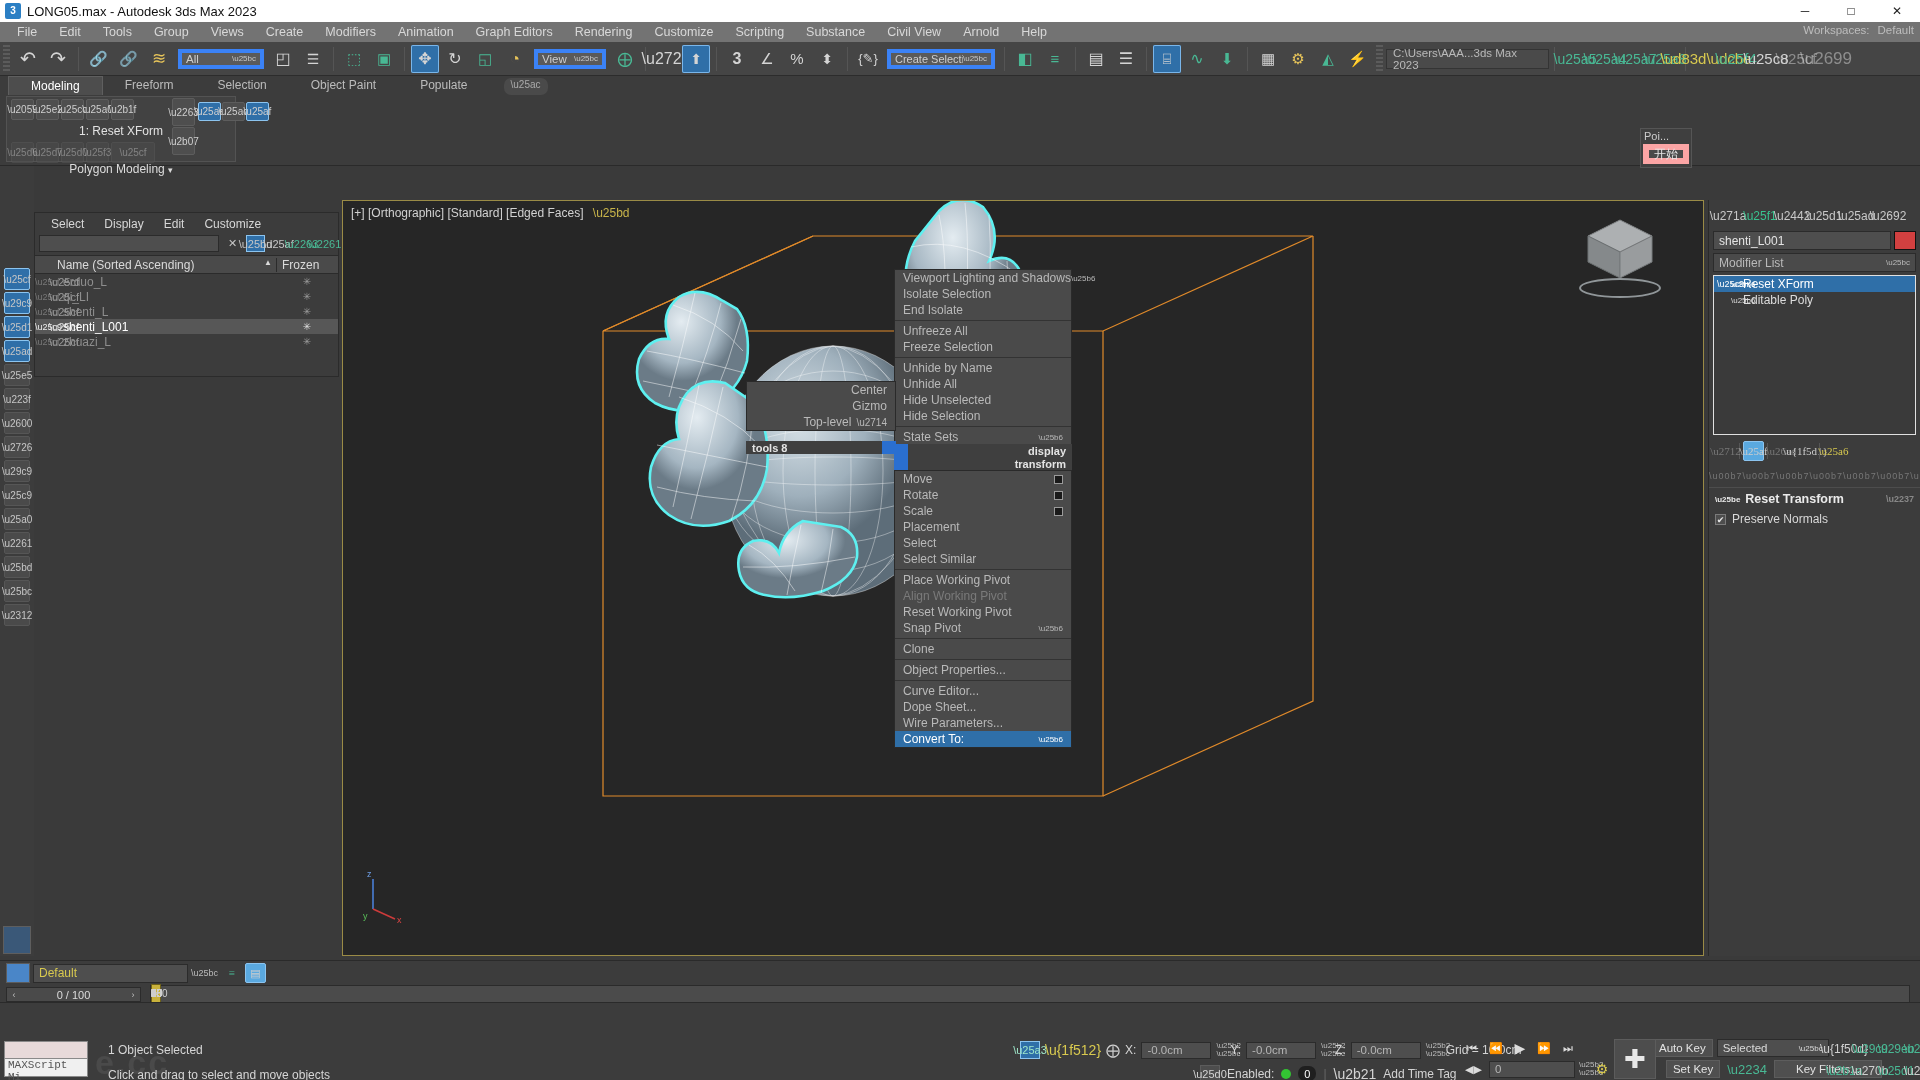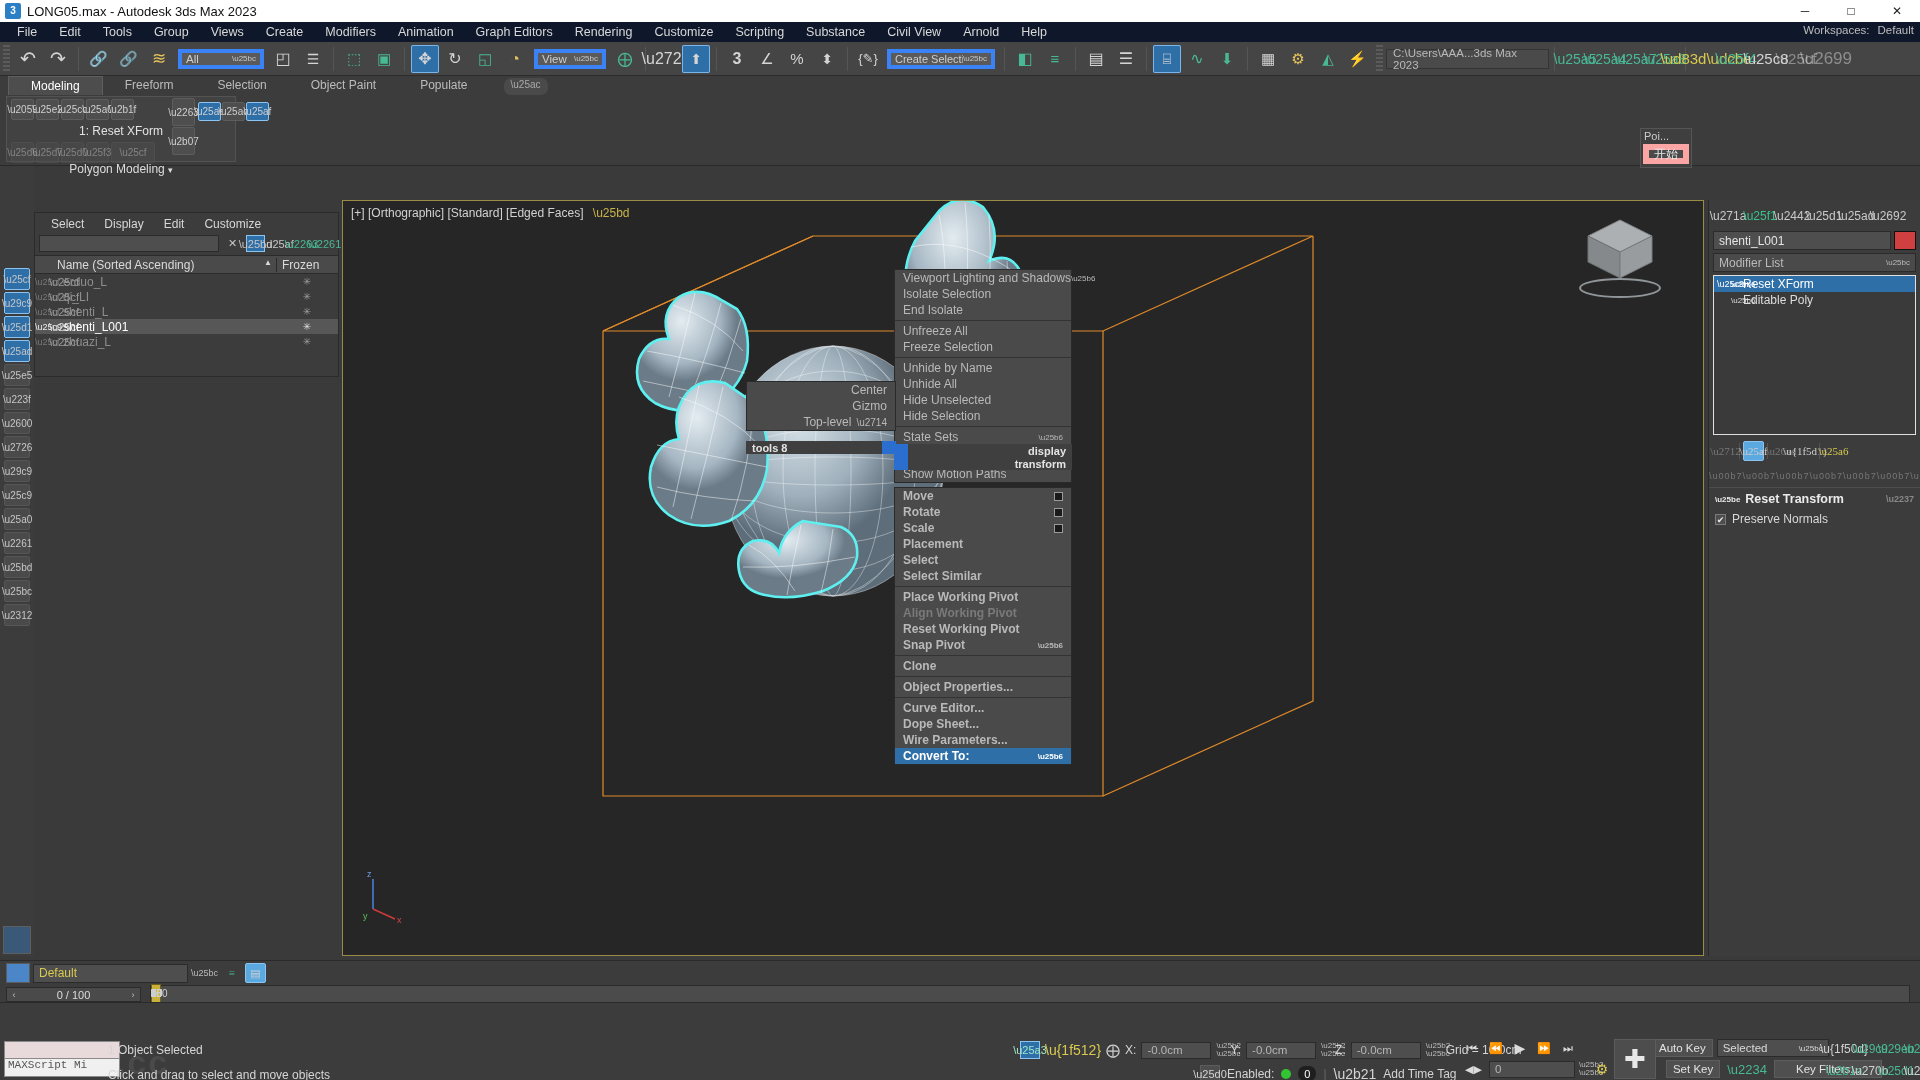--- a/index.html
+++ b/index.html
@@ -11,21 +11,21 @@
   .titlebar{ position:absolute; left:0; top:0; width:1920px; height:22px; background:#fff; color:#000;
              display:flex; align-items:center; font-size:13px; }
   .titlebar .tb-icon{ width:16px; height:16px; margin:0 6px 0 5px; background:#2b7fc4; border-radius:2px;
             color:#fff; font-size:10px; line-height:16px; text-align:center; font-weight:bold;}
   .titlebar .tb-text{ font-size:13px; color:#111; }
   .winbtns{ position:absolute; right:0; top:0; display:flex; height:22px; }
   .winbtn{ width:46px; height:22px; display:flex; align-items:center; justify-content:center;
            font-size:12px; color:#222; }
 
   
-  .menubar{ position:absolute; left:0; top:22px; width:1920px; height:20px; background:#0f172a;
+  .menubar{ position:absolute; left:0; top:22px; width:1920px; height:20px; background:#737373;
             display:flex; align-items:center; padding-left:6px; }
   .menubar .mi{ font-size:12.5px; color:#d8d8d8; padding:2px 11px; white-space:nowrap; }
 
   
   .maintoolbar{ position:absolute; left:0; top:42px; width:1920px; height:34px; background:#454545;
                 display:flex; align-items:center; border-bottom:1px solid #2c2c2c;}
   .grip{ width:7px; height:28px; margin:0 3px; background:
          repeating-linear-gradient(to bottom,#6a6a6a 0 2px,transparent 2px 4px); opacity:.6;}
   .tbtn{ width:28px; height:28px; margin:0 1px; display:flex; align-items:center; justify-content:center;
          border-radius:2px; position:relative; }
@@ -157,21 +157,21 @@
   .framebox .tx{ flex:1; text-align:center; color:#dcdcdc; }
   .ruler{ position:absolute; left:150px; top:24px; width:1760px; height:18px; background:#4b4b4b;
           border:1px solid #2b2b2b; }
   .tick{ position:absolute; top:2px; font-size:10px; color:#cfcfcf; }
   .thandle{ position:absolute; left:0; top:-2px; width:10px; height:20px; background:#c9b23c;
             border:1px solid #6e6118; }
 
   
   .statusbar{ position:absolute; left:0; top:1002px; width:1920px; height:78px; background:#3c3c3c;
               border-top:1px solid #2a2a2a; }
-  .mxs{ position:absolute; left:4px; top:38px; width:116px; }
+  .mxs{ position:absolute; left:4px; top:38px; width:84px; }
   .mxs .in{ height:18px; background:#e8dada; border:1px solid #8a8a8a; }
   .mxs .lb{ height:18px; background:#f0f0f0; border:1px solid #8a8a8a; border-top:none;
             font-family:"Liberation Mono", monospace; font-size:11px; color:#555; padding-left:3px; }
   .statusmsg{ position:absolute; left:108px; top:40px; font-size:12px; color:#d6d6d6; }
   .statusmsg2{ position:absolute; left:108px; top:65px; font-size:12px; color:#d6d6d6; }
   .wm{ position:absolute; left:95px; top:40px; font-size:34px; color:#4a4a4a; font-weight:bold;
        letter-spacing:2px; }
   .coordbar{ position:absolute; left:1020px; top:38px; display:flex; align-items:center; gap:5px; }
   .cax{ font-size:12px; color:#d4d4d4; }
   .cfield{ width:70px; height:17px; background:#4e4e4e; border:1px solid #2b2b2b; color:#b5b5b5;
@@ -642,21 +642,21 @@
       <div class="qbar" style="position:absolute; left:-2px; top:175px; width:178px;">
         <div class="sq"></div>
         <div class="lbl" style="margin-left:auto">display</div>
       </div>
 
       <div class="qbar" style="position:absolute; left:-2px; top:188px; width:178px;">
         <div class="sq"></div>
         <div class="lbl" style="margin-left:auto">transform</div>
       </div>
 
-      <div class="qcol" style="position:absolute; left:-2px; top:218px; width:178px;font-weight:bold;">
+      <div class="qcol" style="position:absolute; left:-2px; top:201px; width:178px;">
         <div class="qitem">
           <span>Move</span>
           <span class="box"></span>
         </div>
         <div class="qitem">
           <span>Rotate</span>
           <span class="box"></span>
         </div>
         <div class="qitem">
           <span>Scale</span>

